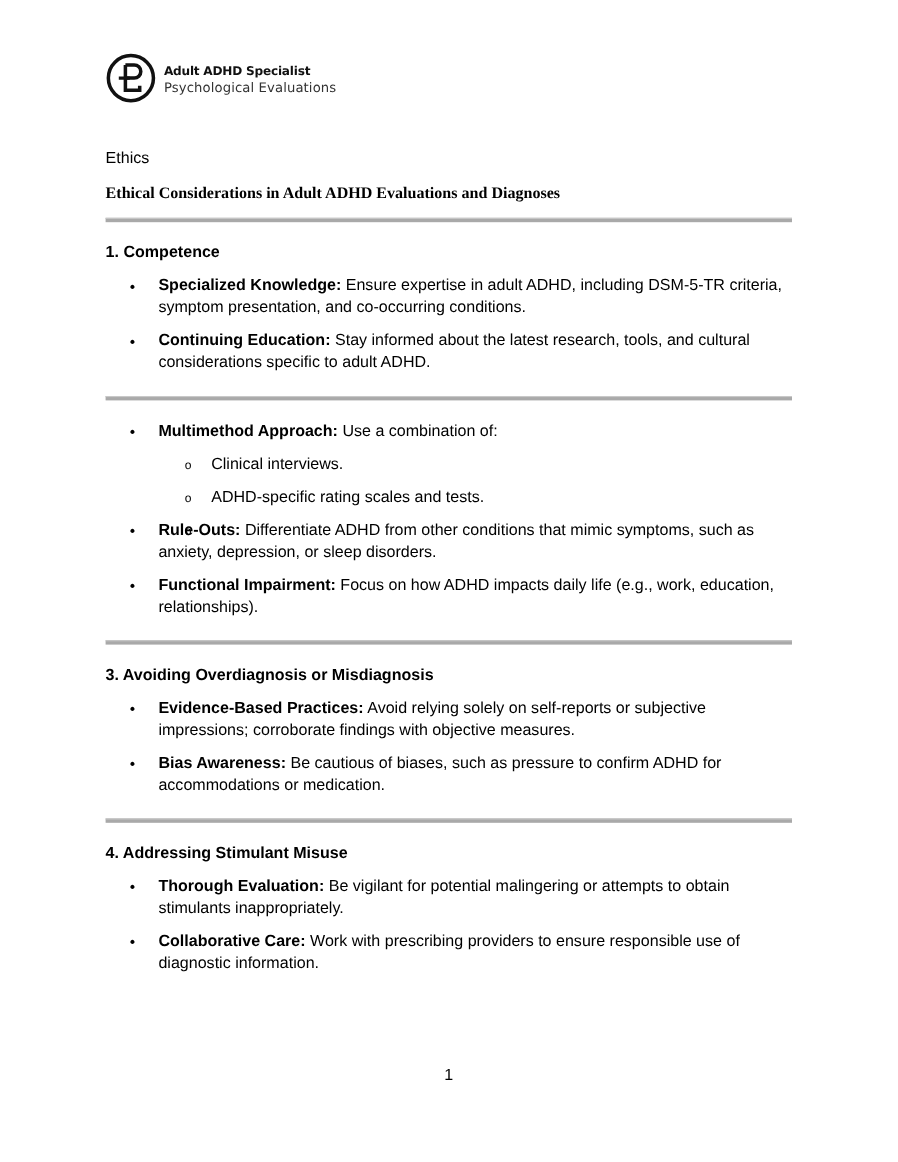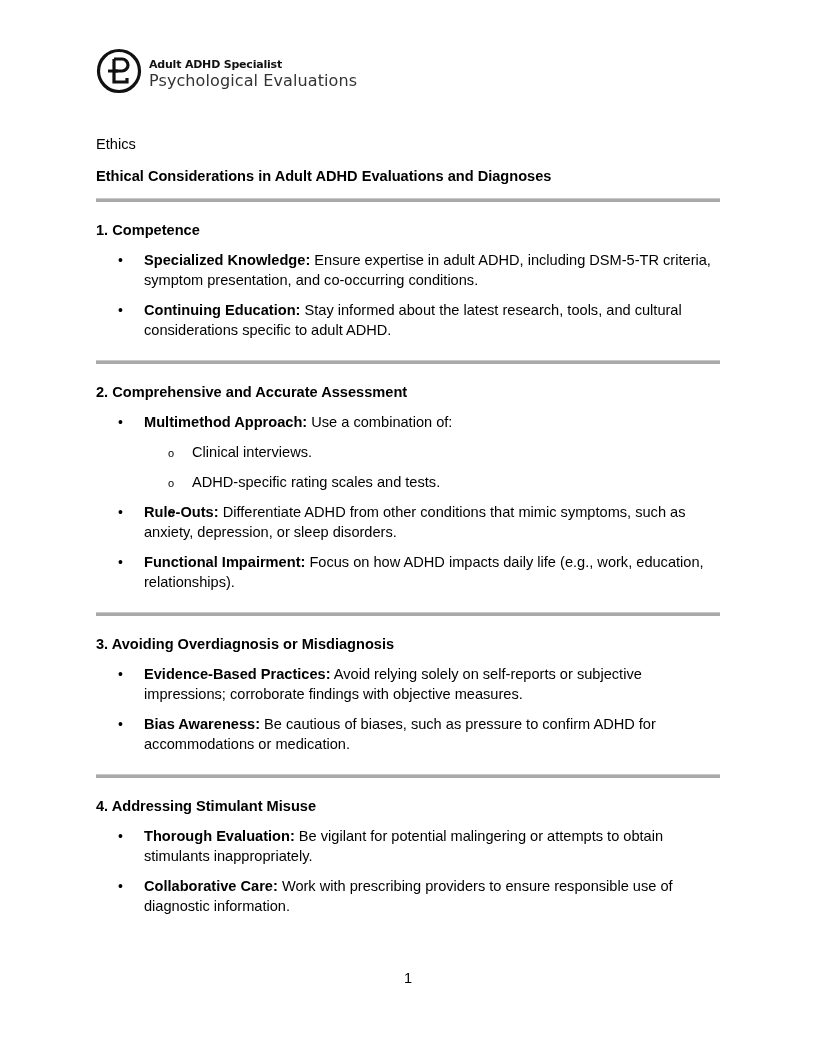--- a/index.html
+++ b/index.html
@@ -4,25 +4,25 @@
   <style>
     html, body { margin: 0; padding: 0; background: #ffffff; }
     body { width: 816px; height: 1056px; position: relative; overflow: hidden;
       font-family: "Liberation Sans", sans-serif; color: #000; }
     .page { position: absolute; left: 0; top: 0; width: 816px; height: 1056px; }
 
     .logo { position: absolute; left: 96px; top: 48px; display: flex; align-items: center; }
     .logo-mark { width: 46px; height: 46px; }
     .logo-text { margin-left: 7px; display: flex; flex-direction: column; }
     .logo-title { font-family: "DejaVu Sans", sans-serif; font-weight: bold; font-size: 11px; letter-spacing: -0.2px; color: #111; line-height: 18px; }
-    .logo-sub { font-family: "DejaVu Sans", sans-serif; font-size: 16px; color: #333; line-height: 13px; letter-spacing: 0.1px; }
+    .logo-sub { font-family: "DejaVu Sans", sans-serif; font-size: 12px; color: #333; line-height: 13px; letter-spacing: 0.1px; }
 
     .content { position: absolute; left: 96px; top: 134px; width: 624px; font-size: 14.6px; line-height: 20px; }
     .p-label { margin: 0 0 12px 0; }
-    .p-title { margin: 0 0 12px 0; font-weight: bold; }
+    .p-title { margin: 0 0 12px 0; font-weight: bold; font-family: Liberation Serif, serif; }
     .p-intro { margin: 0 0 18px 0; }
     .hr { height: 3px; background: #a9a9a9; border-top: 1px solid #c8c8c8; margin: 0 0 18px 0; }
     .sec-head { font-weight: bold; margin: 0 0 10px 0; }
     ul.bullets { list-style: none; margin: 0; padding: 0; }
     ul.bullets > li { position: relative; padding-left: 48px; margin-bottom: 10px; }
     ul.bullets > li .dot { position: absolute; left: 22px; top: 0; font-size: 14px; }
     ul.sub { list-style: none; margin: 10px 0 0 0; padding: 0; }
     ul.sub > li { position: relative; padding-left: 48px; margin-bottom: 10px; }
     ul.sub > li .ring { position: absolute; left: 24px; top: 1px; font-size: 11px; }
     .section { margin-bottom: 20px; }
@@ -54,21 +54,20 @@
         <div class="hr"></div>
         <div class="section">
           <p class="sec-head">1. Competence</p>
           <ul class="bullets">
             <li><span class="dot">•</span><b>Specialized Knowledge:</b><span> Ensure expertise in adult ADHD, including DSM-5-TR criteria, symptom presentation, and co-occurring conditions.</span></li>
             <li><span class="dot">•</span><b>Continuing Education:</b><span> Stay informed about the latest research, tools, and cultural considerations specific to adult ADHD.</span></li>
           </ul>
         </div>
         <div class="hr"></div>
         <div class="section">
-          <p class="sec-head">2. Comprehensive and Accurate Assessment</p>
           <ul class="bullets">
             <li><span class="dot">•</span><b>Multimethod Approach:</b><span> Use a combination of:</span><ul class="sub">
                 <li><span class="ring">o</span><span>Clinical interviews.</span></li>
                 <li><span class="ring">o</span><span>ADHD-specific rating scales and tests.</span></li>
                 <li><span class="ring">o</span></li>
               </ul></li>
             <li><span class="dot">•</span><b>Rule-Outs:</b><span> Differentiate ADHD from other conditions that mimic symptoms, such as anxiety, depression, or sleep disorders.</span></li>
             <li><span class="dot">•</span><b>Functional Impairment:</b><span> Focus on how ADHD impacts daily life (e.g., work, education, relationships).</span></li>
           </ul>
         </div>

